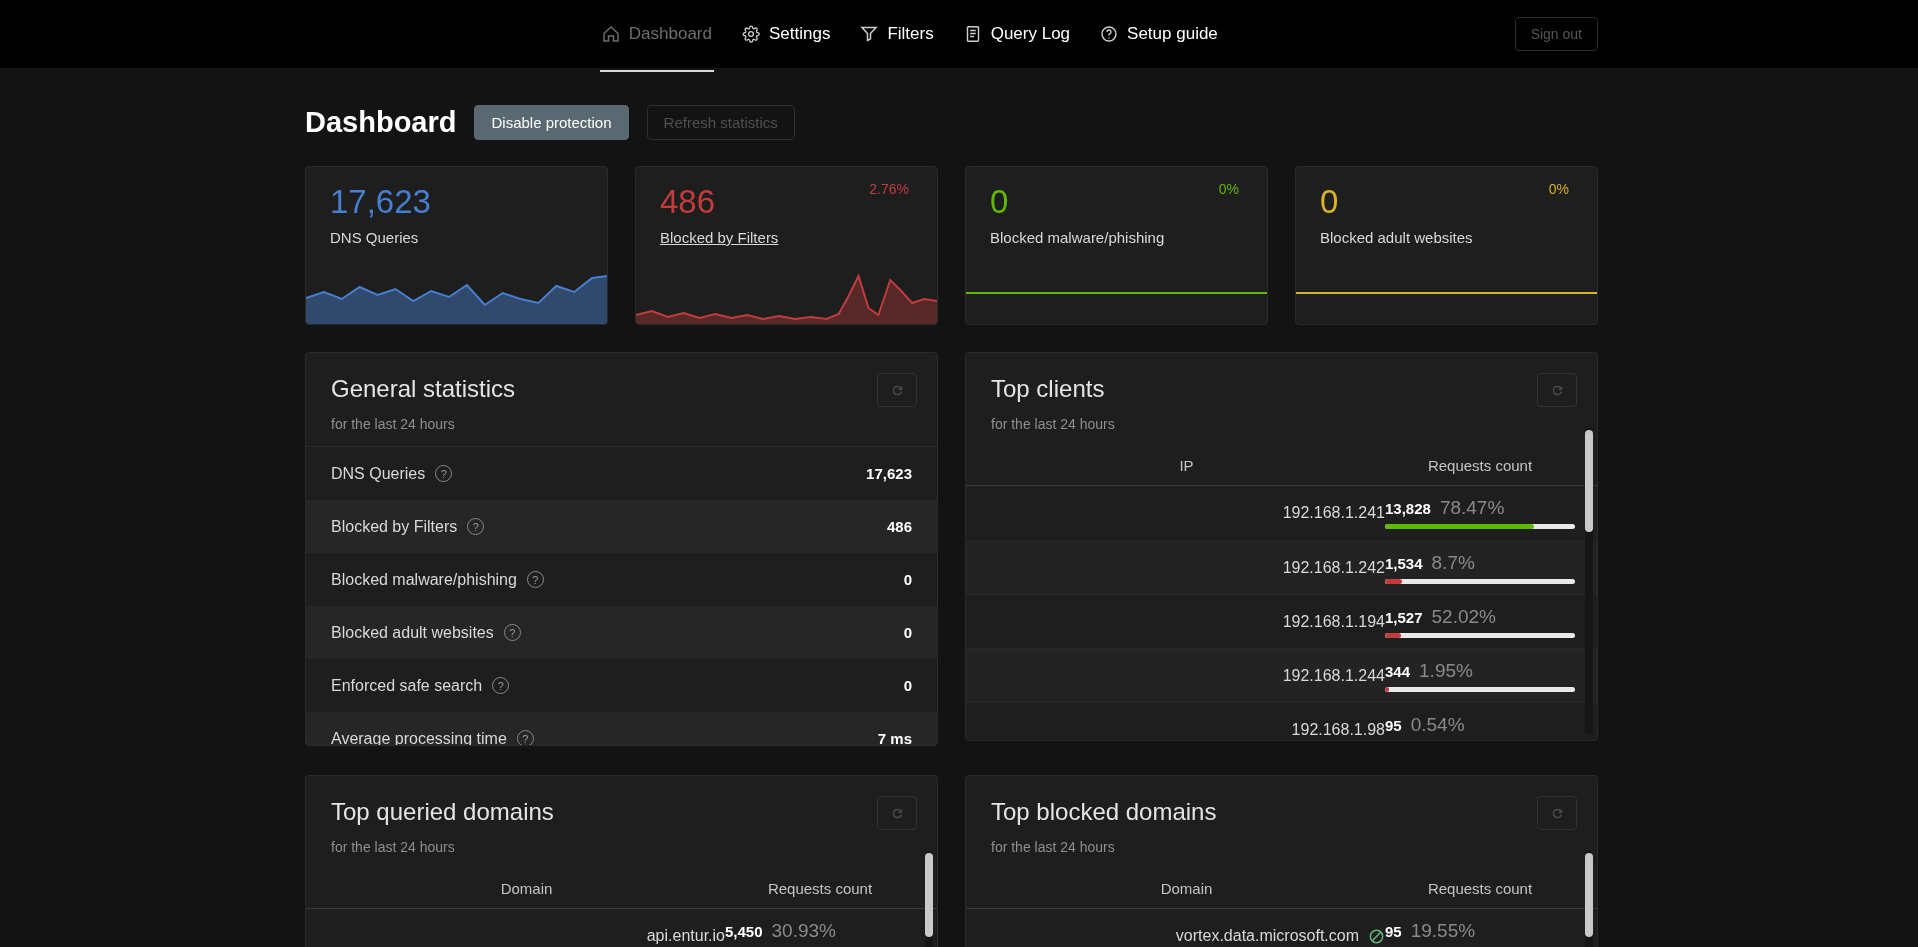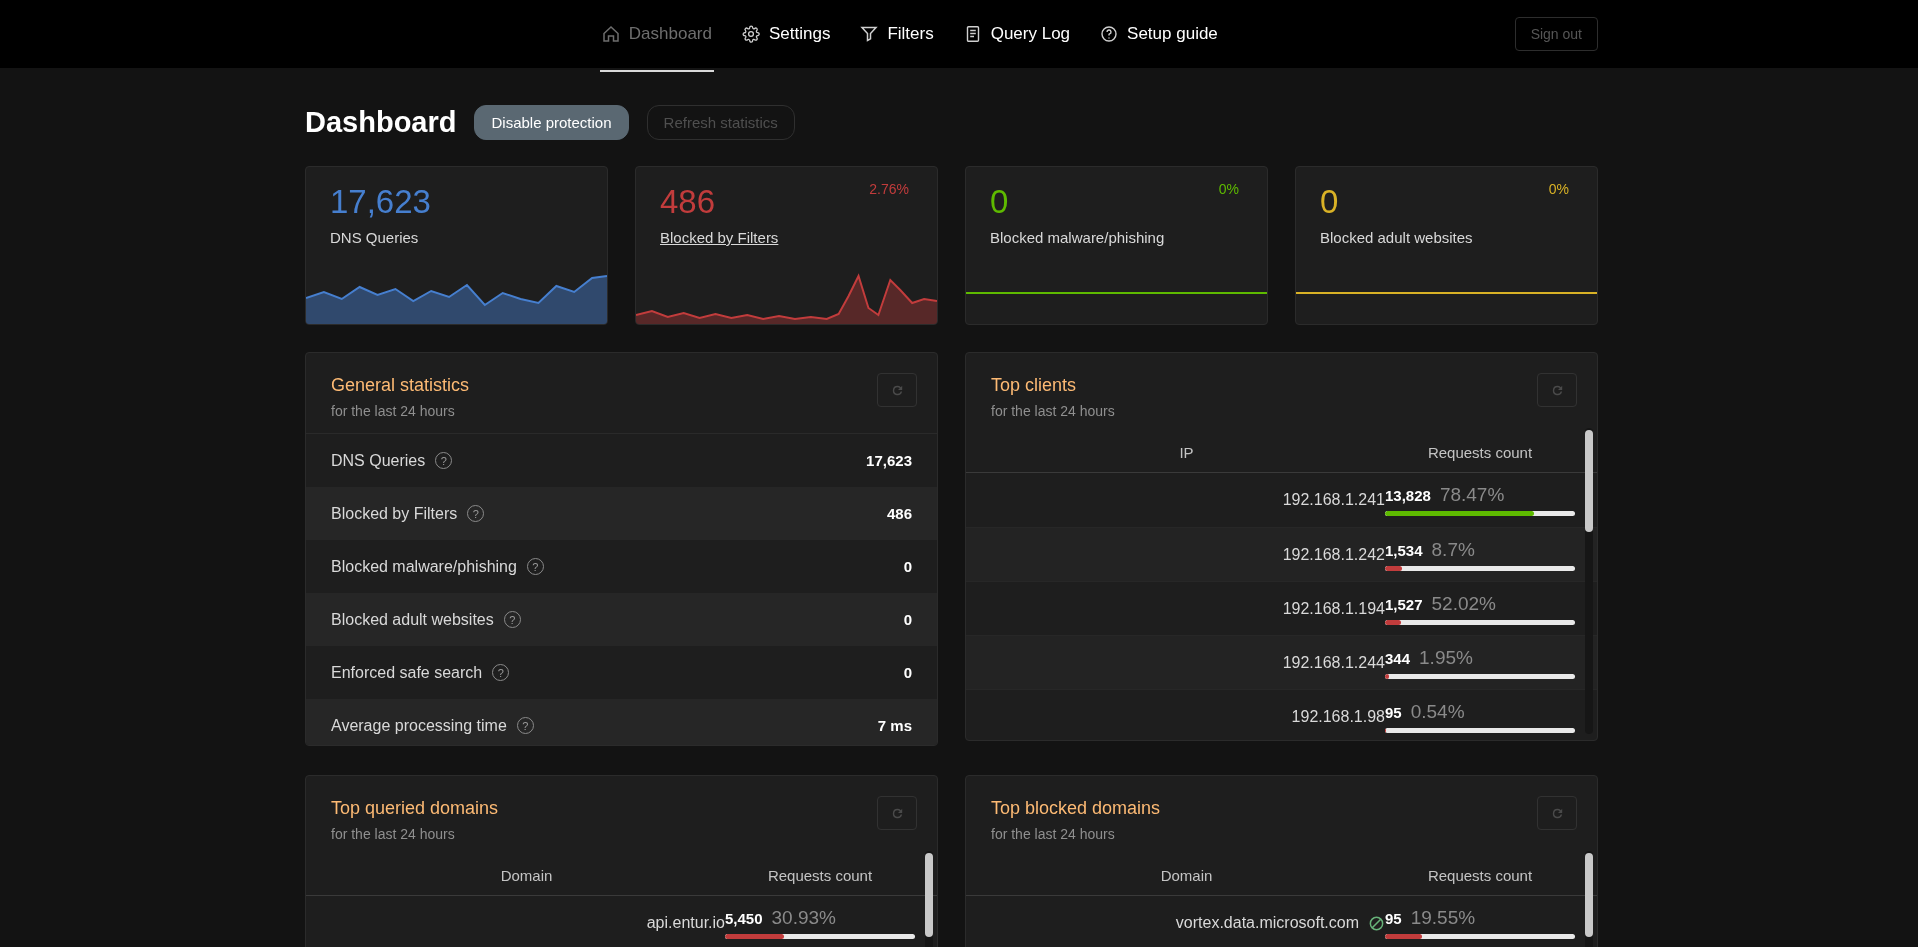--- a/index.html
+++ b/index.html
@@ -26,21 +26,21 @@
   .nav-item.active .nav-icon { color:#6e6e6e; }
   .nav-item.active::after { content:""; position:absolute; left:-2px; right:-2px; bottom:-4px;
                             height:2px; background:#d9d9d9; }
   .signout { background:transparent; border:1px solid #2d2d2d; color:#565656; font-size:14px;
              padding:8px 15px; border-radius:4px; cursor:pointer; font-family:inherit; }
 
   
   .container { width:1293px; margin-left:305px; }
   .page-head { margin-top:37px; display:flex; align-items:center; gap:18px; }
   h1 { font-size:29px; font-weight:700; color:#fff; }
-  .btn { font-size:15px; padding:8px 16px; border-radius:12px; cursor:pointer; font-family:inherit; }
+  .btn { font-size:15px; padding:8px 16px; border-radius:4px; cursor:pointer; font-family:inherit; }
   .btn-gray { background:#5a6872; border:1px solid #5a6872; color:#fff; }
   .btn-outline { background:transparent; border:1px solid #2f2f2f; color:#4f4f4f; }
 
   
   .stat-row { margin-top:26px; display:flex; gap:27px; }
   .stat-card { width:303px; height:159px; background:#1e1e1e; border:1px solid #2b2b2b;
                border-radius:4px; position:relative; overflow:hidden; }
   .stat-value { position:absolute; top:16px; left:24px; font-size:33px; font-weight:400; }
   .stat-label { position:absolute; top:62px; left:24px; font-size:15px; color:#d9d9d9; }
   .stat-label.link { text-decoration:underline; cursor:pointer; }
@@ -51,22 +51,22 @@
 
   
   .mid-row { margin-top:27px; display:flex; gap:27px; align-items:flex-start; }
   .bottom-row { margin-top:29px; display:flex; gap:27px; align-items:flex-start; }
   .card { background:#1e1e1e; border:1px solid #2b2b2b; border-radius:4px;
           width:633px; position:relative; overflow:hidden; }
   .gs-card { height:394px; }
   .tc-card { height:389px; }
   .bt-card { height:330px; }
   .card-head { padding:22px 25px 14px; }
-  .card-title { font-size:18px; color:#fdba74; }
-  .card-sub { font-size:14px; color:#8f8f8f; margin-top:7px; }
+  .card-title { font-size:24px; color:#e5e5e5; }
+  .card-sub { font-size:14px; color:#8f8f8f; margin-top:13px; }
   .refresh-btn { position:absolute; top:20px; right:20px; width:40px; height:34px;
                  background:transparent; border:1px solid #323232; border-radius:4px;
                  color:#4a4a4a; display:flex; align-items:center; justify-content:center;
                  cursor:pointer; }
   .refresh-btn svg { width:15px; height:15px; }
 
   
   .gs-rows { border-top:1px solid #2a2a2a; }
   .gs-row { display:flex; justify-content:space-between; align-items:center; height:53px;
             padding:0 25px; font-size:16px; color:#d9d9d9; }

